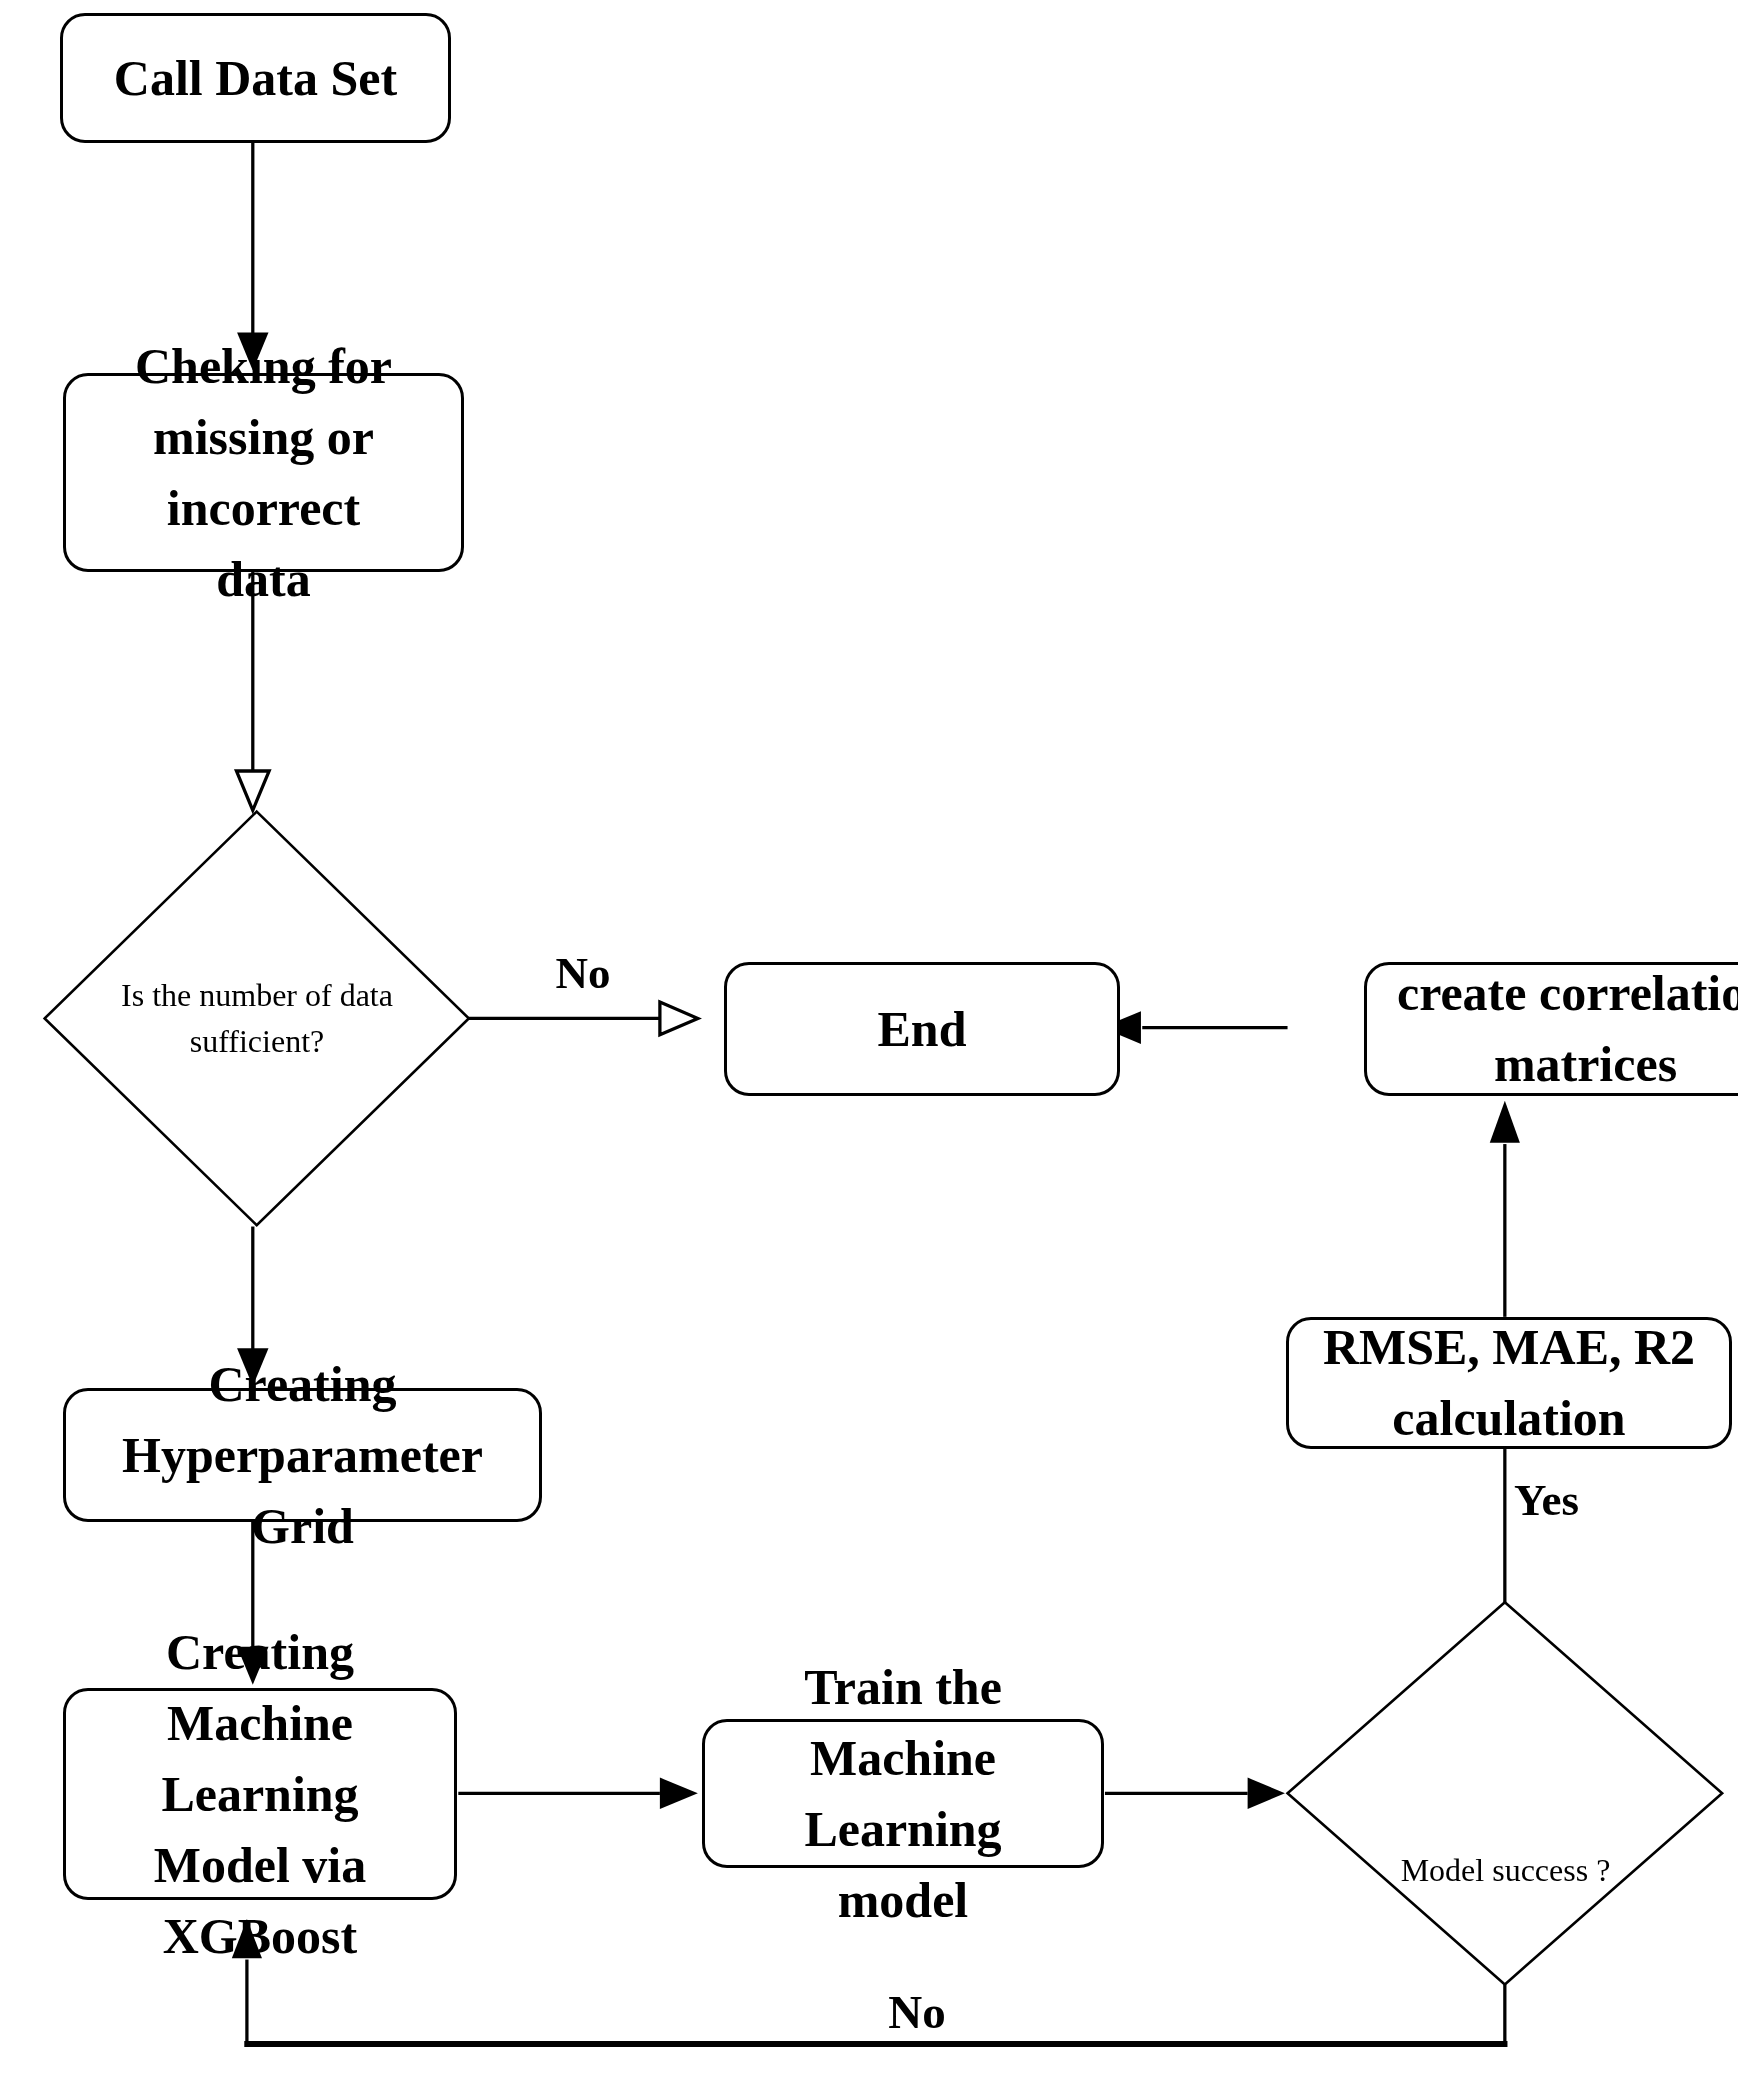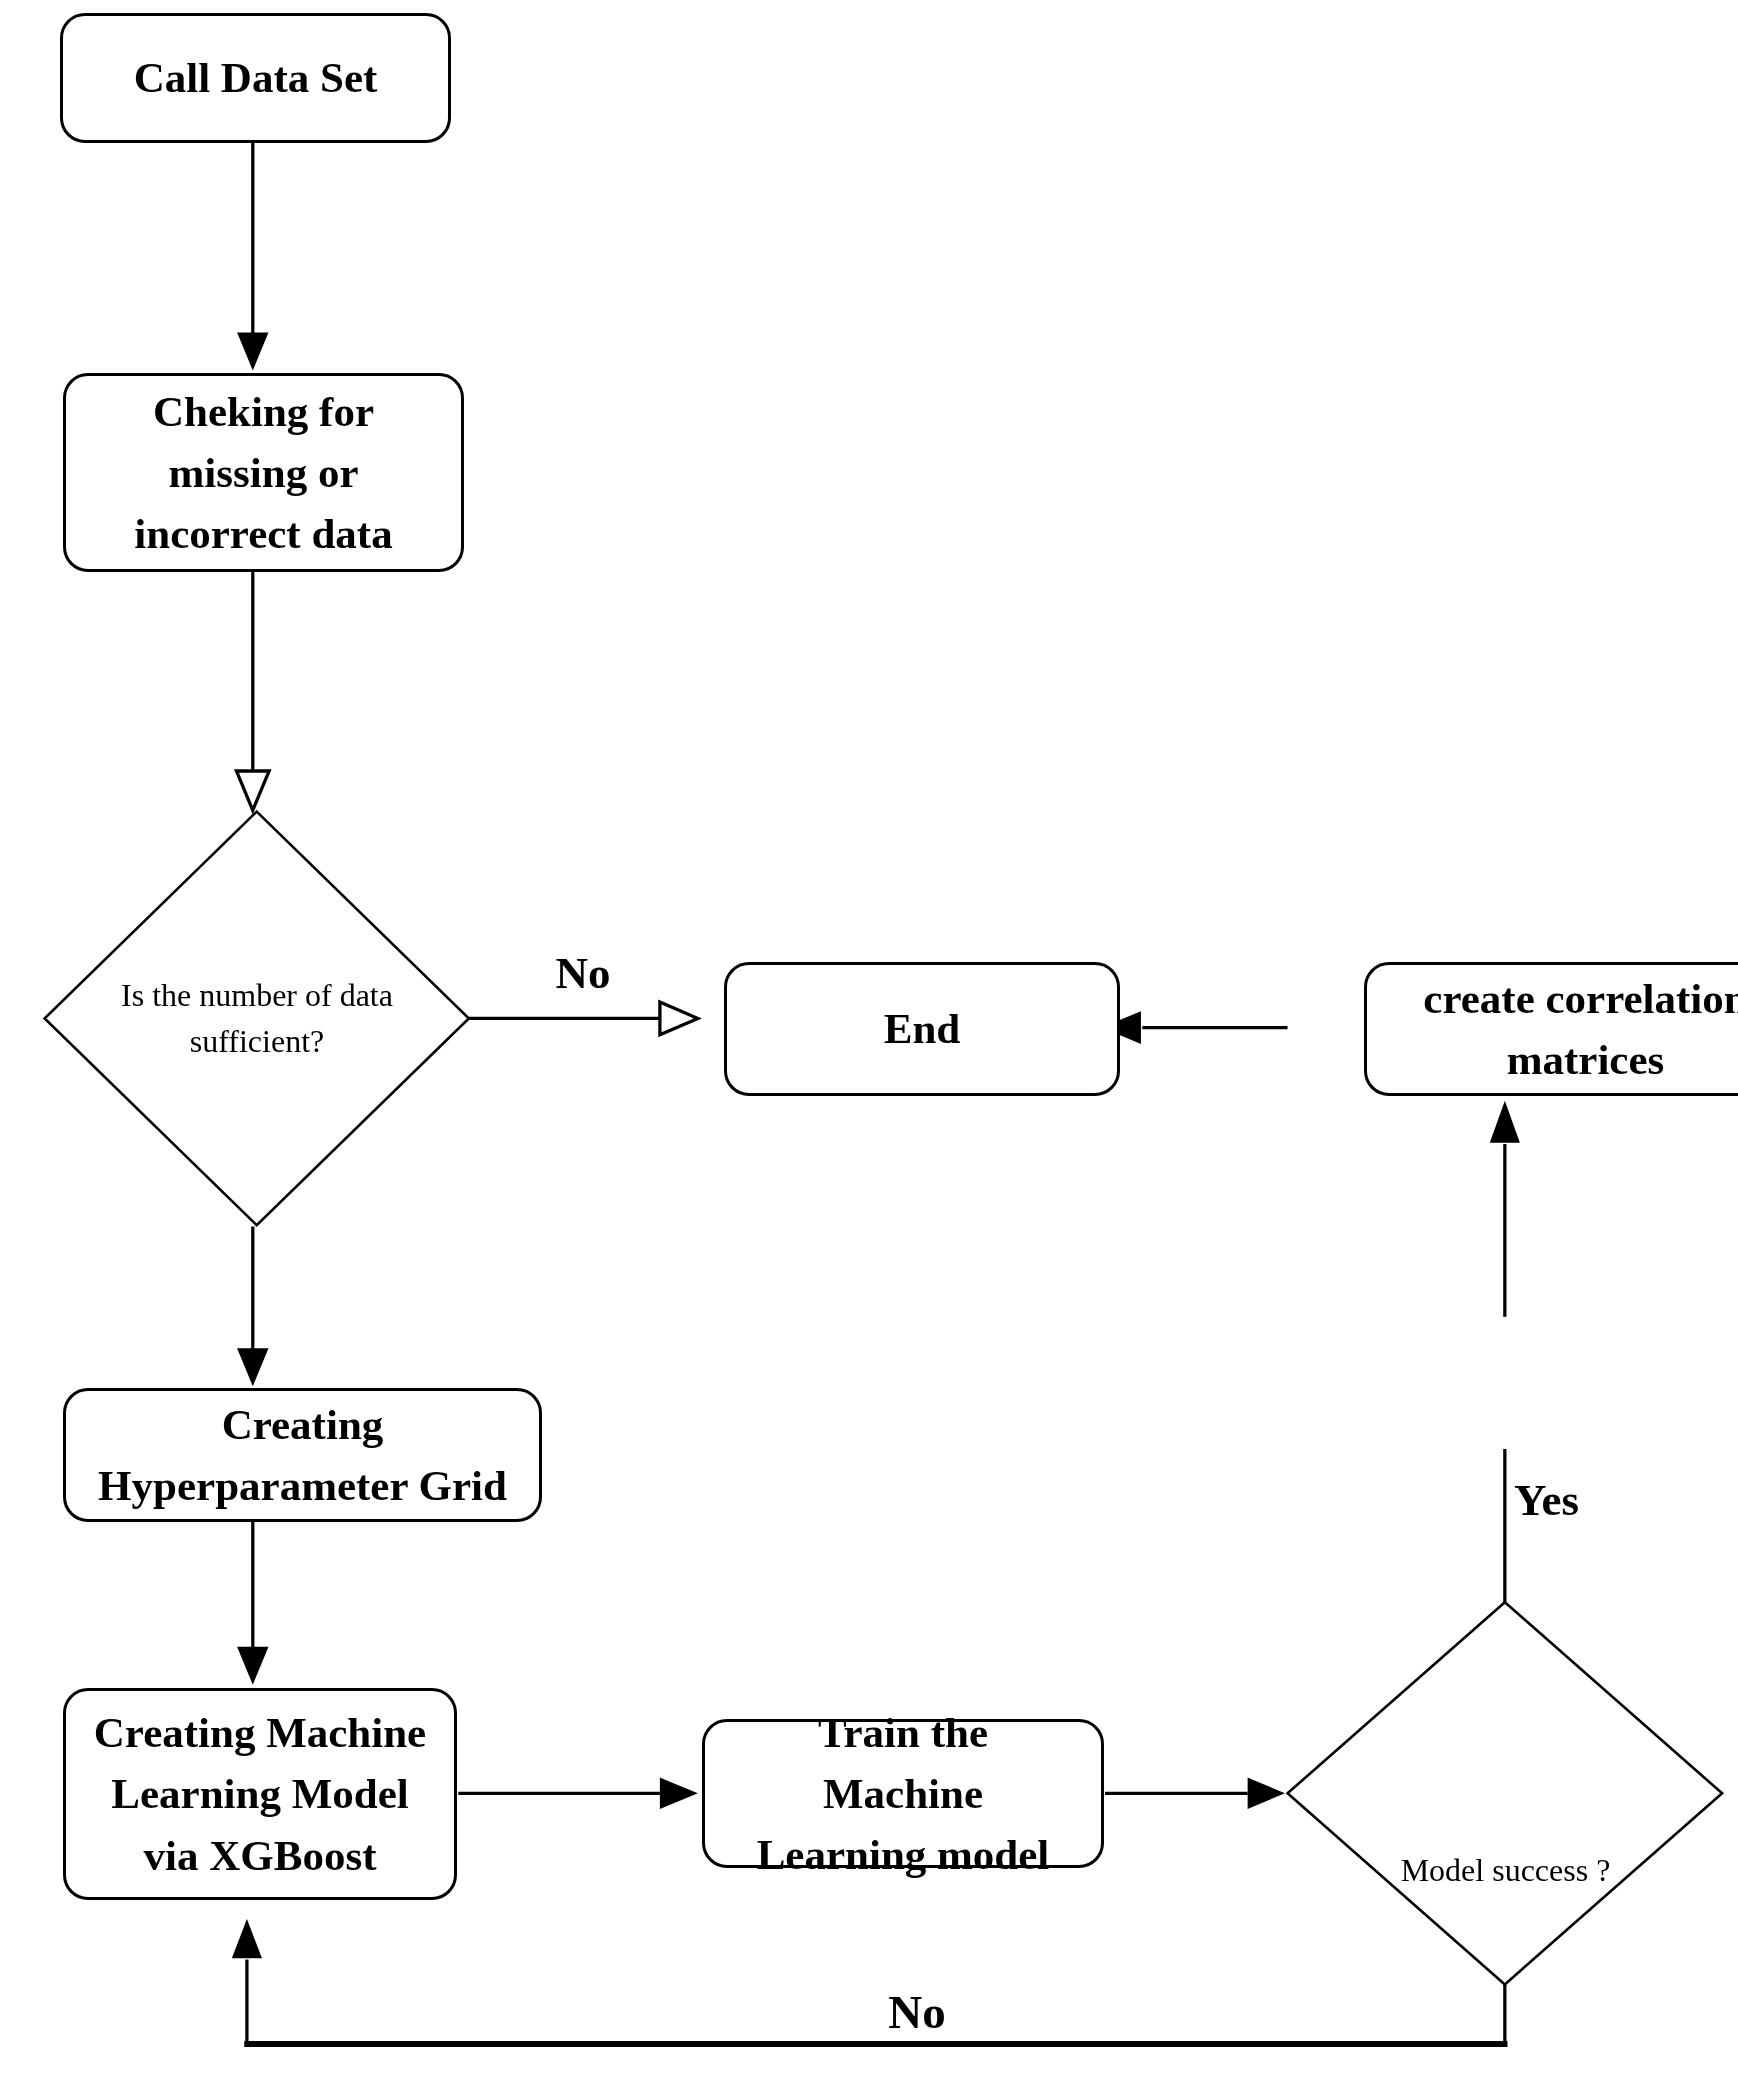--- a/index.html
+++ b/index.html
@@ -13,21 +13,21 @@
   }
   svg.wires{position:absolute;left:0;top:0;width:1738px;height:2097px;}
   .node{
     position:absolute;
     display:flex;align-items:center;justify-content:center;
     text-align:center;
     border:3.3px solid #000000;
     border-radius:25px;
     background:#ffffff;
     font-weight:700;
-    font-size:43px;
+    font-size:50px;
     line-height:1.42;
     box-sizing:border-box;
   }
   .dlabel{
     position:absolute;
     display:flex;align-items:center;justify-content:center;
     text-align:center;
     font-weight:400;
     font-size:32px;
     line-height:1.42;
@@ -97,20 +97,23 @@
   </div>
 
   <div class="node" style="left:724px;top:962px;width:396px;height:134px;">
     <span>End</span>
   </div>
 
   <div class="node" style="left:1364px;top:962px;width:443px;height:134px;padding:0 29.5px;">
     <span>create correlation matrices</span>
   </div>
 
+  <div class="node" style="left:1286px;top:1317px;width:446px;height:132px;padding:0 29.5px;">
+    <span>RMSE, MAE, R2 calculation</span>
+  </div>
 
   <div class="node" style="left:22px;top:1388px;width:479px;height:134px;padding:0 26px;margin-left:41px;">
     <span>Creating Hyperparameter Grid</span>
   </div>
 
   <div class="node" style="left:63px;top:1688px;width:394px;height:212px;padding:0 27.5px;">
     <span>Creating Machine Learning Model via XGBoost</span>
   </div>
 
   <div class="node" style="left:702px;top:1719px;width:402px;height:149px;padding:0 30px;">

